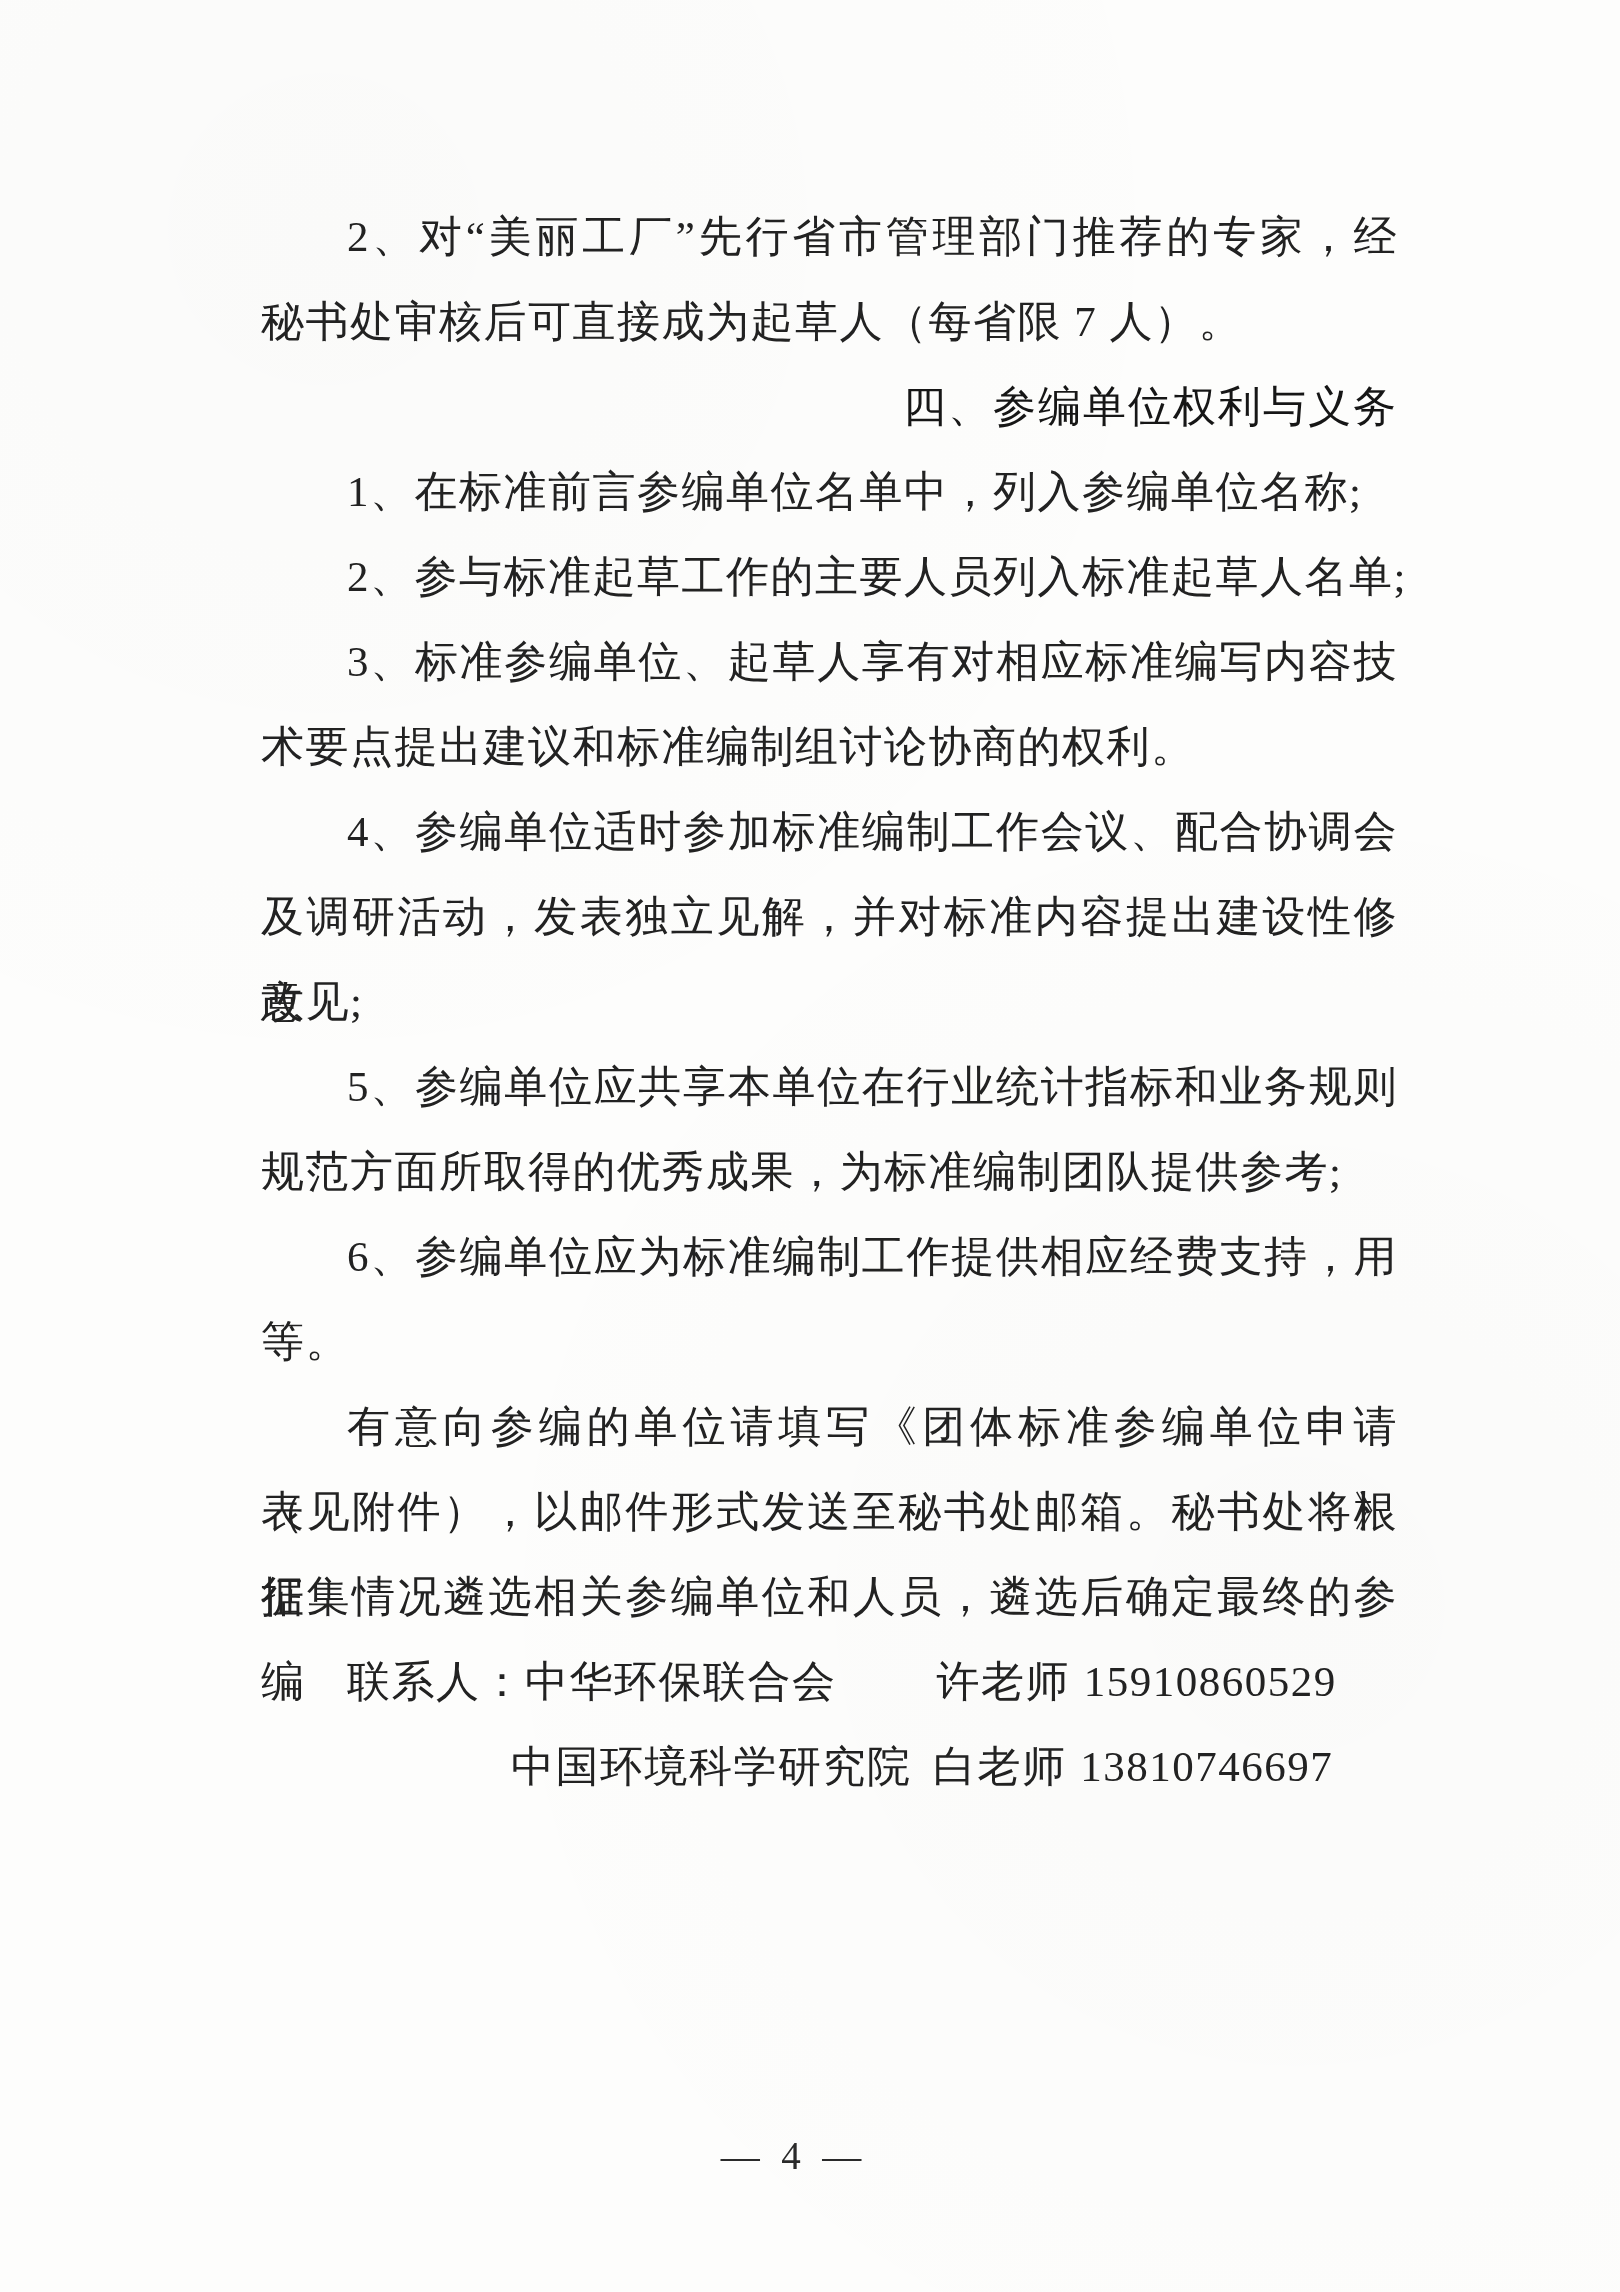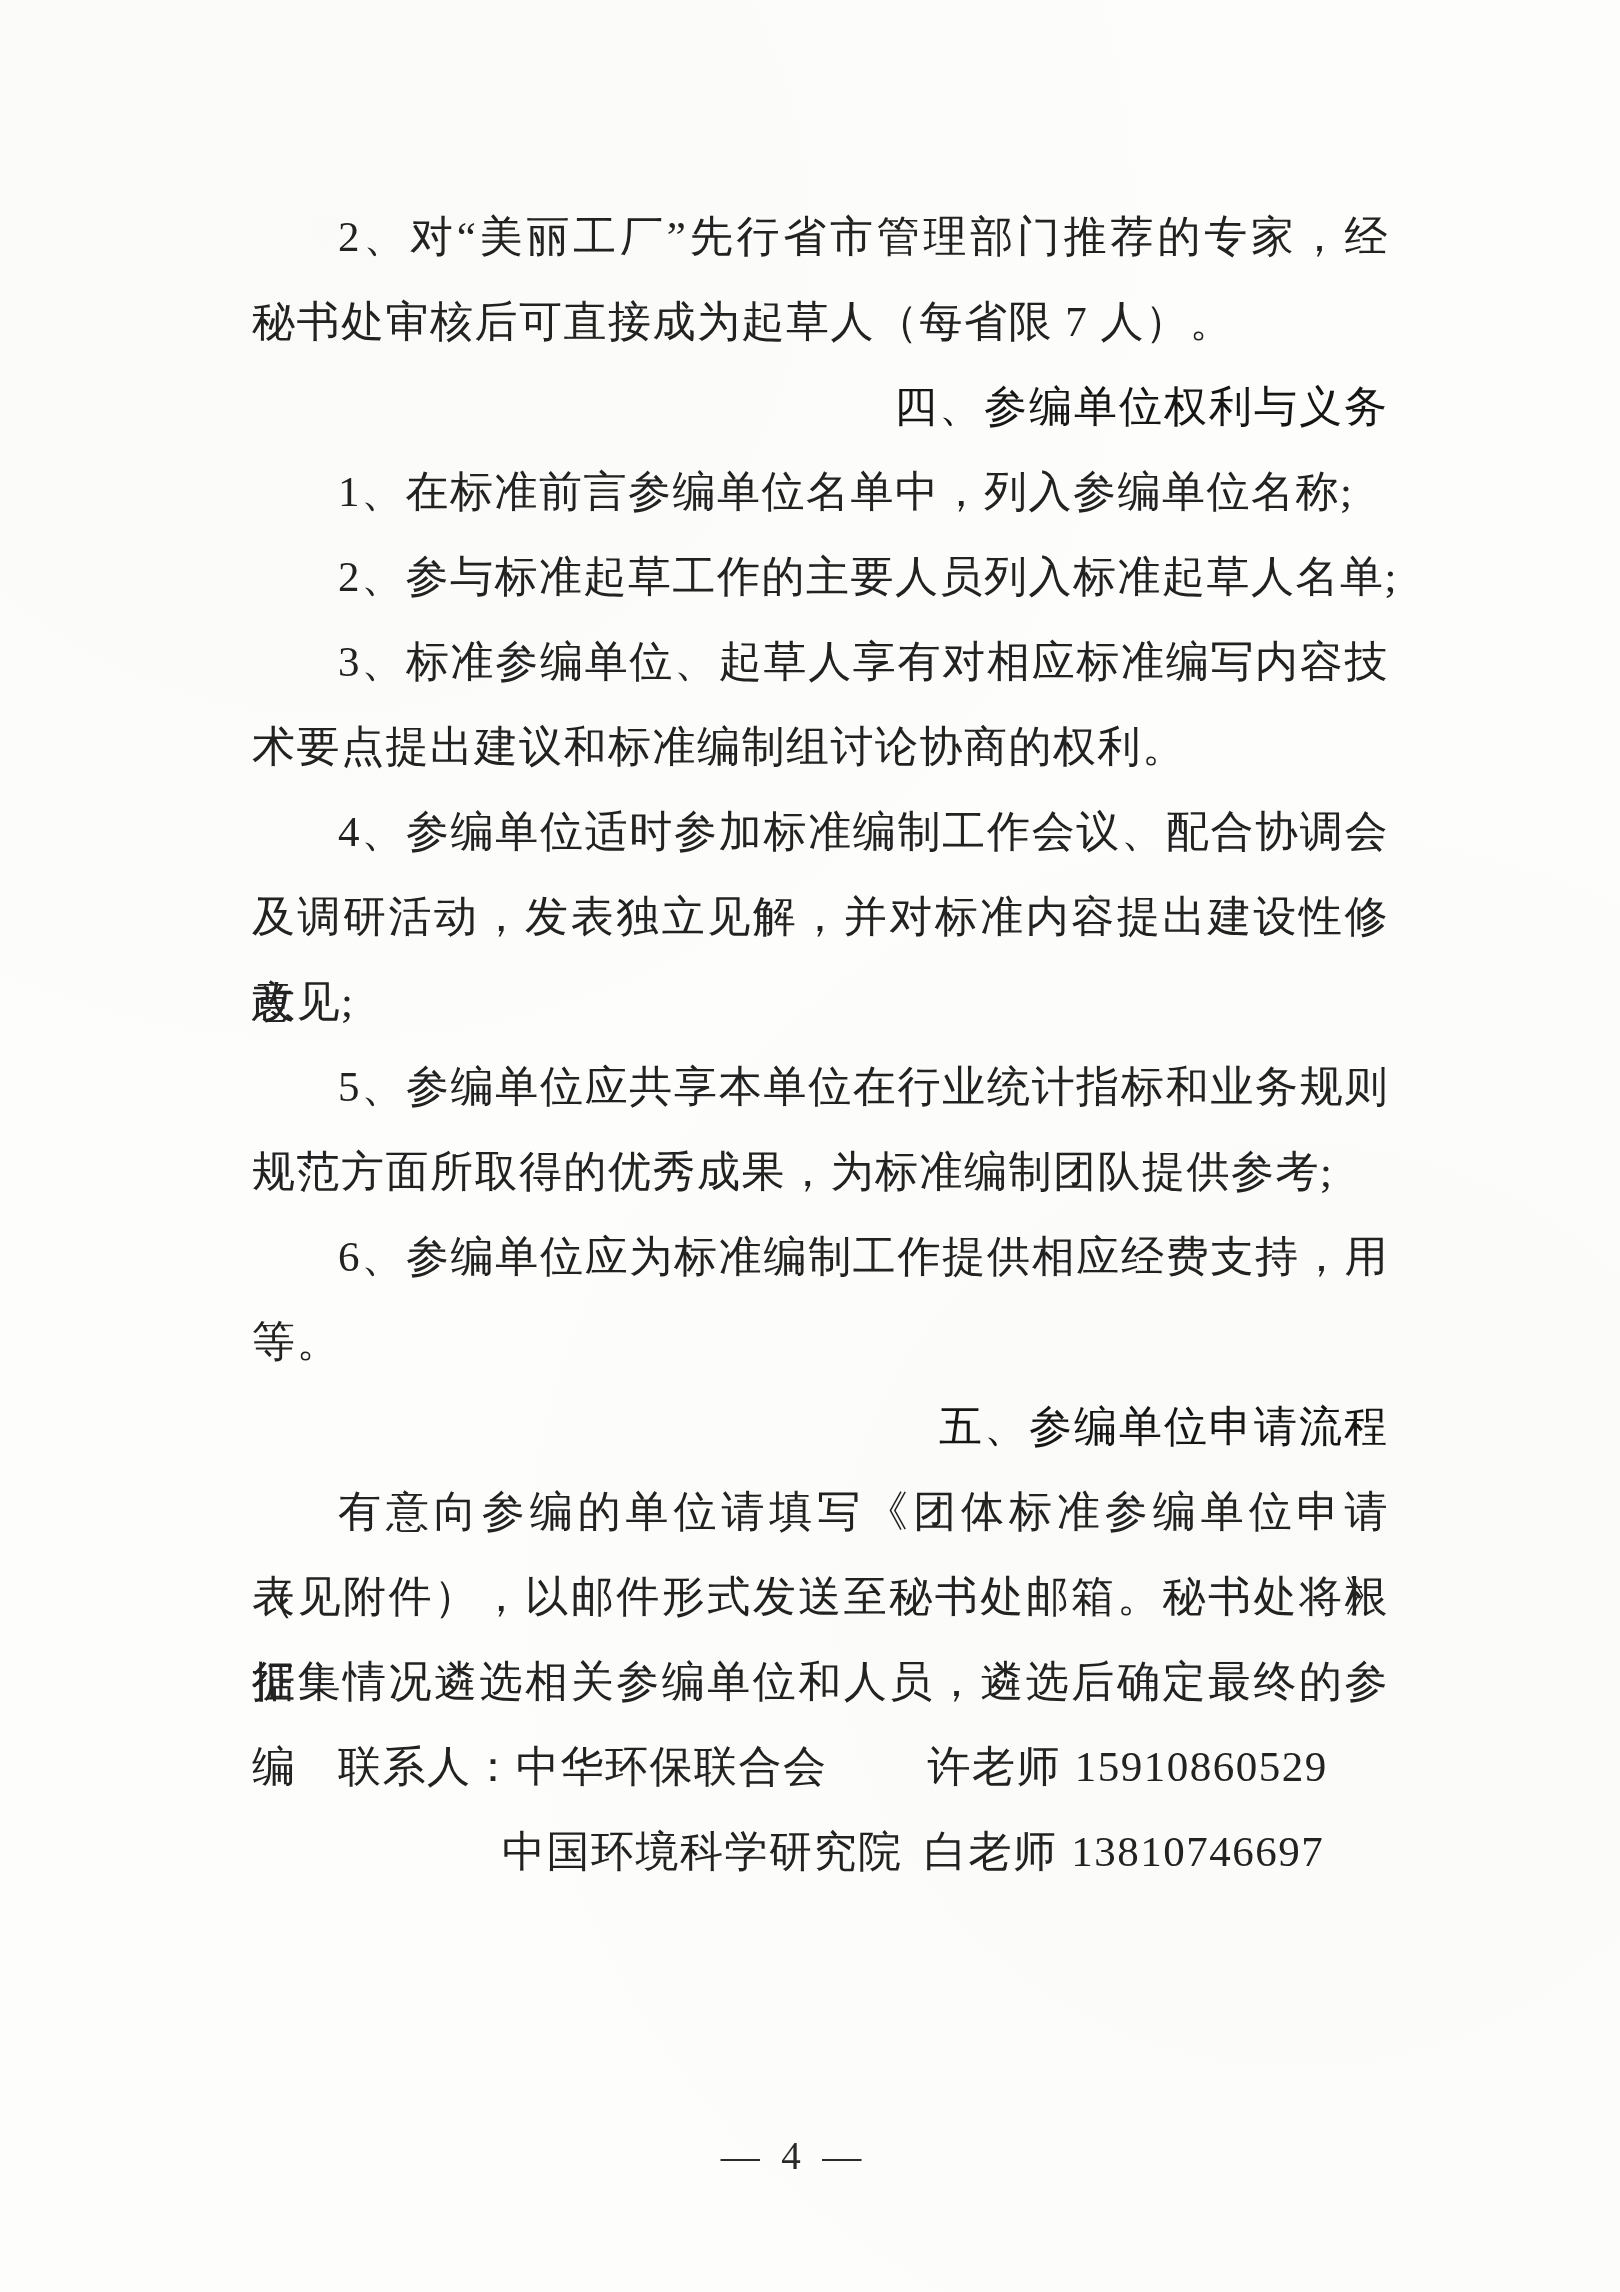--- a/index.html
+++ b/index.html
@@ -19,21 +19,21 @@
   .page {
     position: absolute;
     inset: 0;
     background:
       radial-gradient(circle at 20% 10%, rgba(0,0,0,0.012), transparent 40%),
       radial-gradient(circle at 80% 70%, rgba(0,0,0,0.012), transparent 45%),
       #fdfdfc;
   }
   .body-block {
     position: absolute;
-    left: 252px;
+    left: 261px;
     top: 194px;
     width: 1137px;
   }
   .line {
     font-size: 43px;
     line-height: 85px;
     height: 85px;
     letter-spacing: 1.5px;
     white-space: nowrap;
     color: #222;
@@ -90,21 +90,20 @@
     <div class="line indent fill">4、参编单位适时参加标准编制工作会议、配合协调会</div>
     <div class="line fill">及调研活动，发表独立见解，并对标准内容提出建设性修改</div>
     <div class="line">意见;</div>
 
     <div class="line indent fill">5、参编单位应共享本单位在行业统计指标和业务规则</div>
     <div class="line">规范方面所取得的优秀成果，为标准编制团队提供参考;</div>
 
     <div class="line indent fill">6、参编单位应为标准编制工作提供相应经费支持，用</div>
     <div class="line">等。</div>
 
-    <div class="line indent heading">五、参编单位申请流程</div>
 
     <div class="line indent fill">有意向参编的单位请填写《团体标准参编单位申请表》</div>
     <div class="line fill">（见附件），以邮件形式发送至秘书处邮箱。秘书处将根据</div>
     <div class="line fill">征集情况遴选相关参编单位和人员，遴选后确定最终的参编</div>
 
     <div class="line indent contact-line">
       <span>联系人：</span><span>中华环保联合会</span><span class="gap-big"></span><span>许老师</span><span class="gap-ws"></span><span>15910860529</span>
     </div>
 
     <div class="line contact-line contact-line2">

